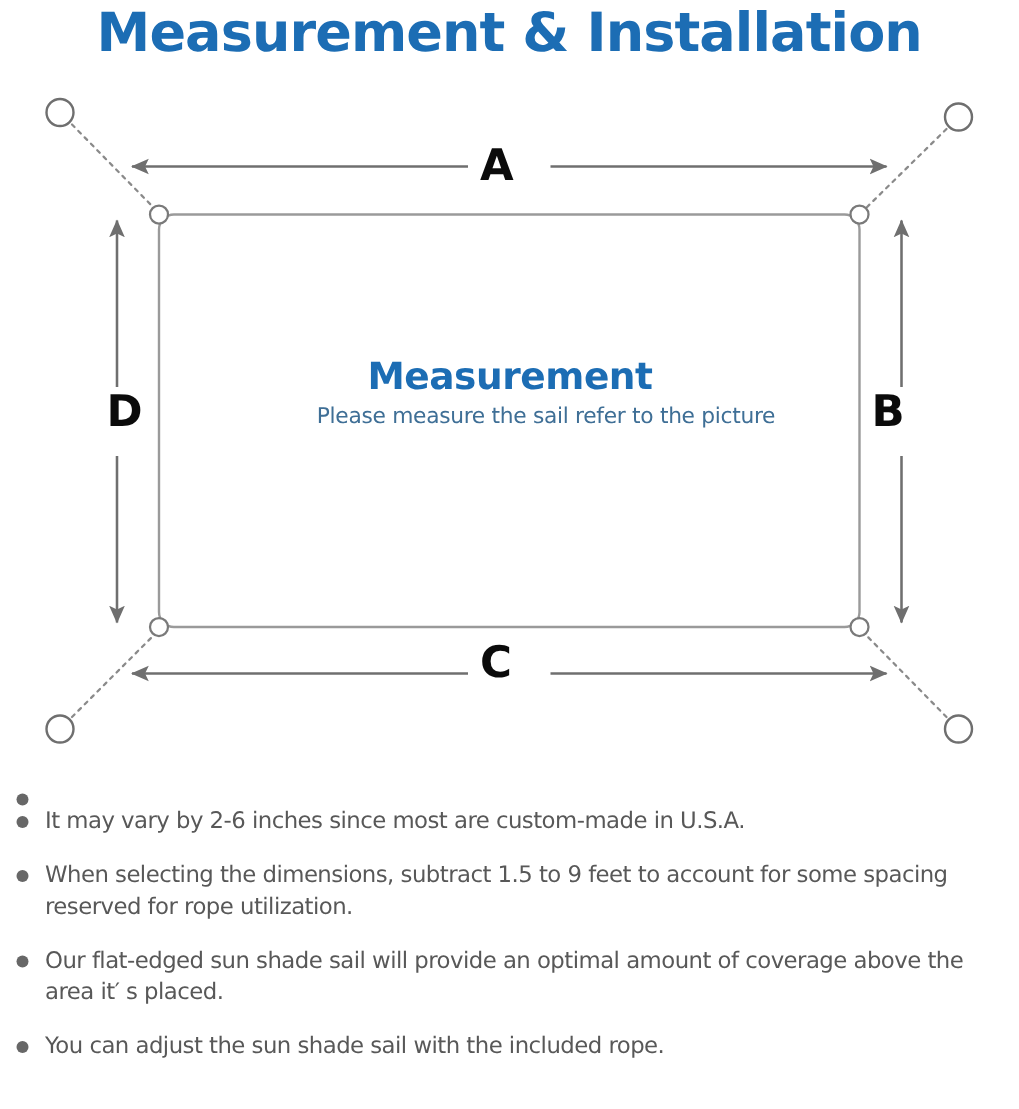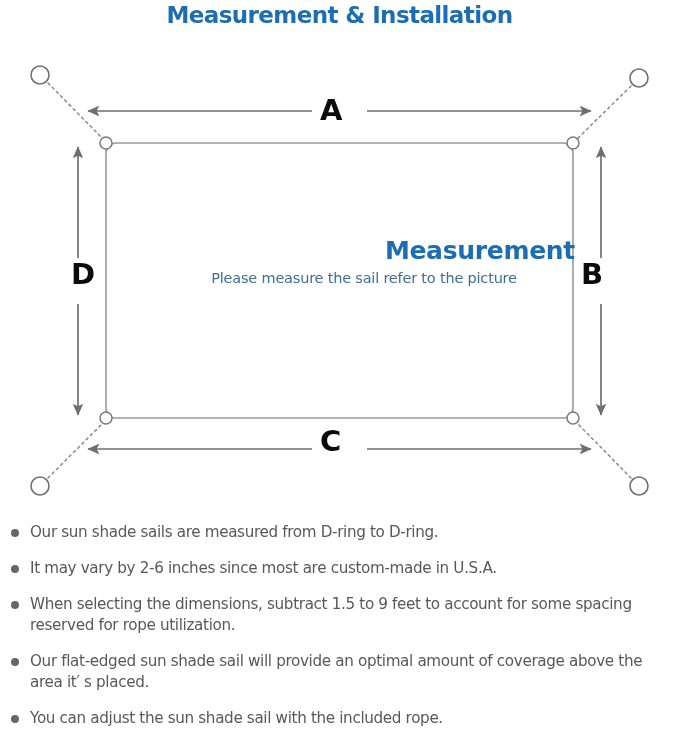--- a/index.html
+++ b/index.html
@@ -15,21 +15,21 @@
     overflow: hidden;
   }
 
   
   #title {
     position: absolute;
     left: 0;
     top: 2px;
     width: 679px;
     text-align: center;
-    font-size: 23px;
+    font-size: 36px;
     font-weight: bold;
     color: #1c6db4;
     letter-spacing: -0.6px;
     font-family: "DejaVu Sans", sans-serif;
     white-space: nowrap;
   }
 
   
   #diagram {
     position: absolute;
@@ -51,21 +51,20 @@
     text-align: center;
     pointer-events: none;
   }
   #center-title {
     font-size: 25px;
     font-weight: bold;
     color: #1c6db4;
     font-family: "DejaVu Sans", sans-serif;
     line-height: 1.05;
     letter-spacing: -0.3px;
-    text-align: right;
   }
   #center-sub {
     margin-top: 6px;
     font-size: 14.5px;
     color: #3f6f96;
     font-family: "DejaVu Sans", sans-serif;
     letter-spacing: -0.2px;
     margin-left: 48px;
   }
 
@@ -176,21 +175,20 @@
 </div>
 
 <div class="dim-letter" id="letter-a">A</div>
 <div class="dim-letter" id="letter-b">B</div>
 <div class="dim-letter" id="letter-c">C</div>
 <div class="dim-letter" id="letter-d">D</div>
 
 <div id="notes">
   <div class="note">
     <span class="bullet"></span>
-    <span>Our sun shade sails are measured from D-ring to D-ring.</span>
   </div>
   <div class="note">
     <span class="bullet"></span>
     <span>It may vary by 2-6 inches since most are custom-made in U.S.A.</span>
   </div>
   <div class="note">
     <span class="bullet"></span>
     <span>When selecting the dimensions, subtract 1.5 to 9 feet to account for some spacing reserved for rope utilization.</span>
   </div>
   <div class="note">

